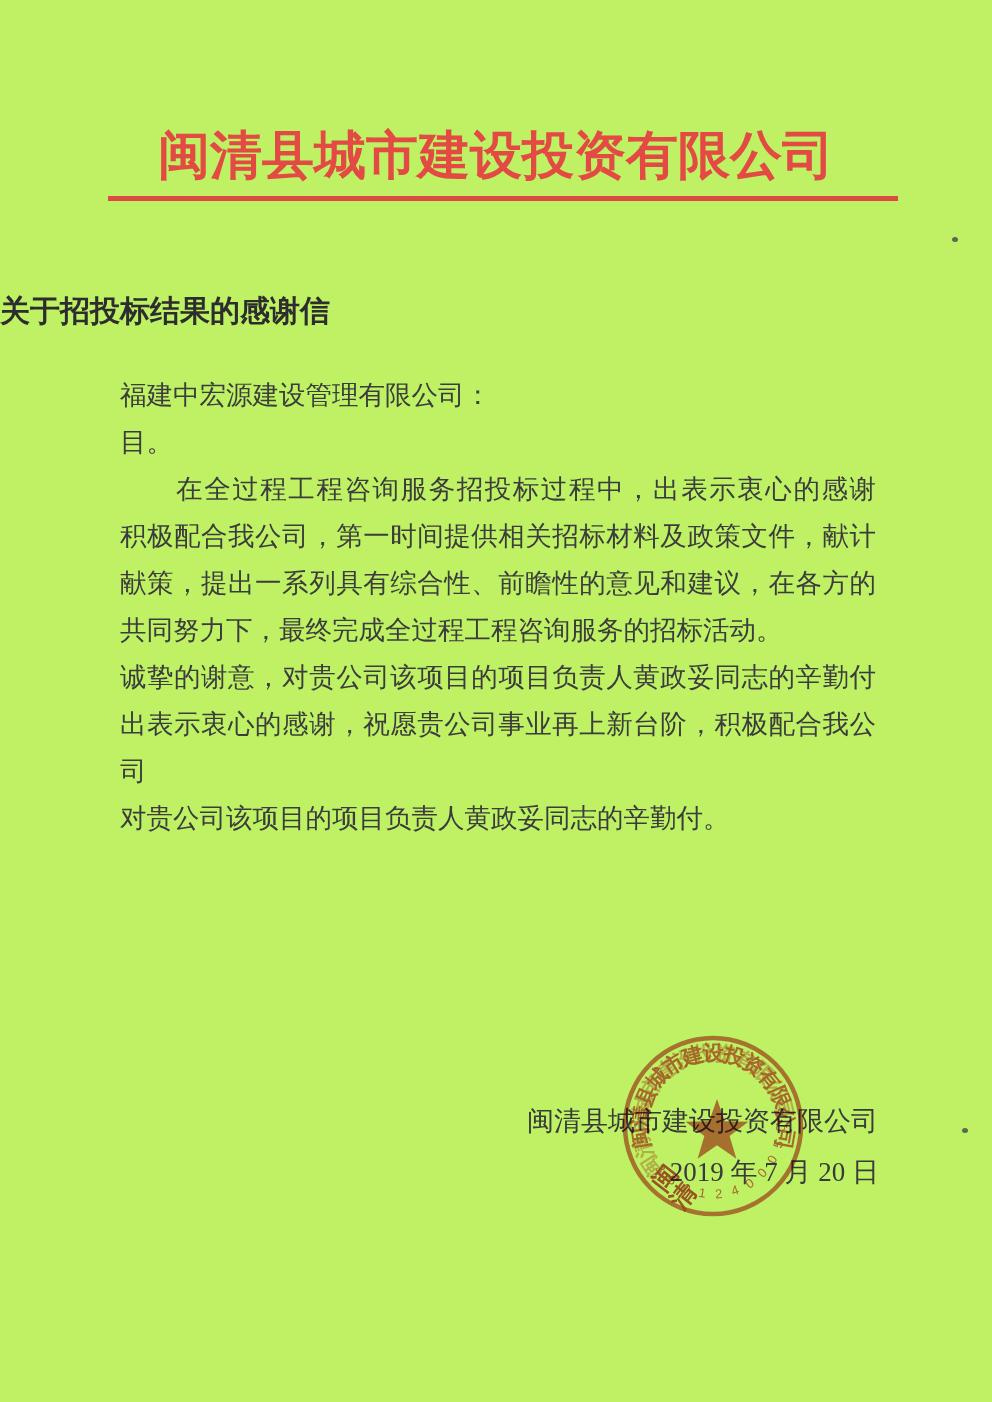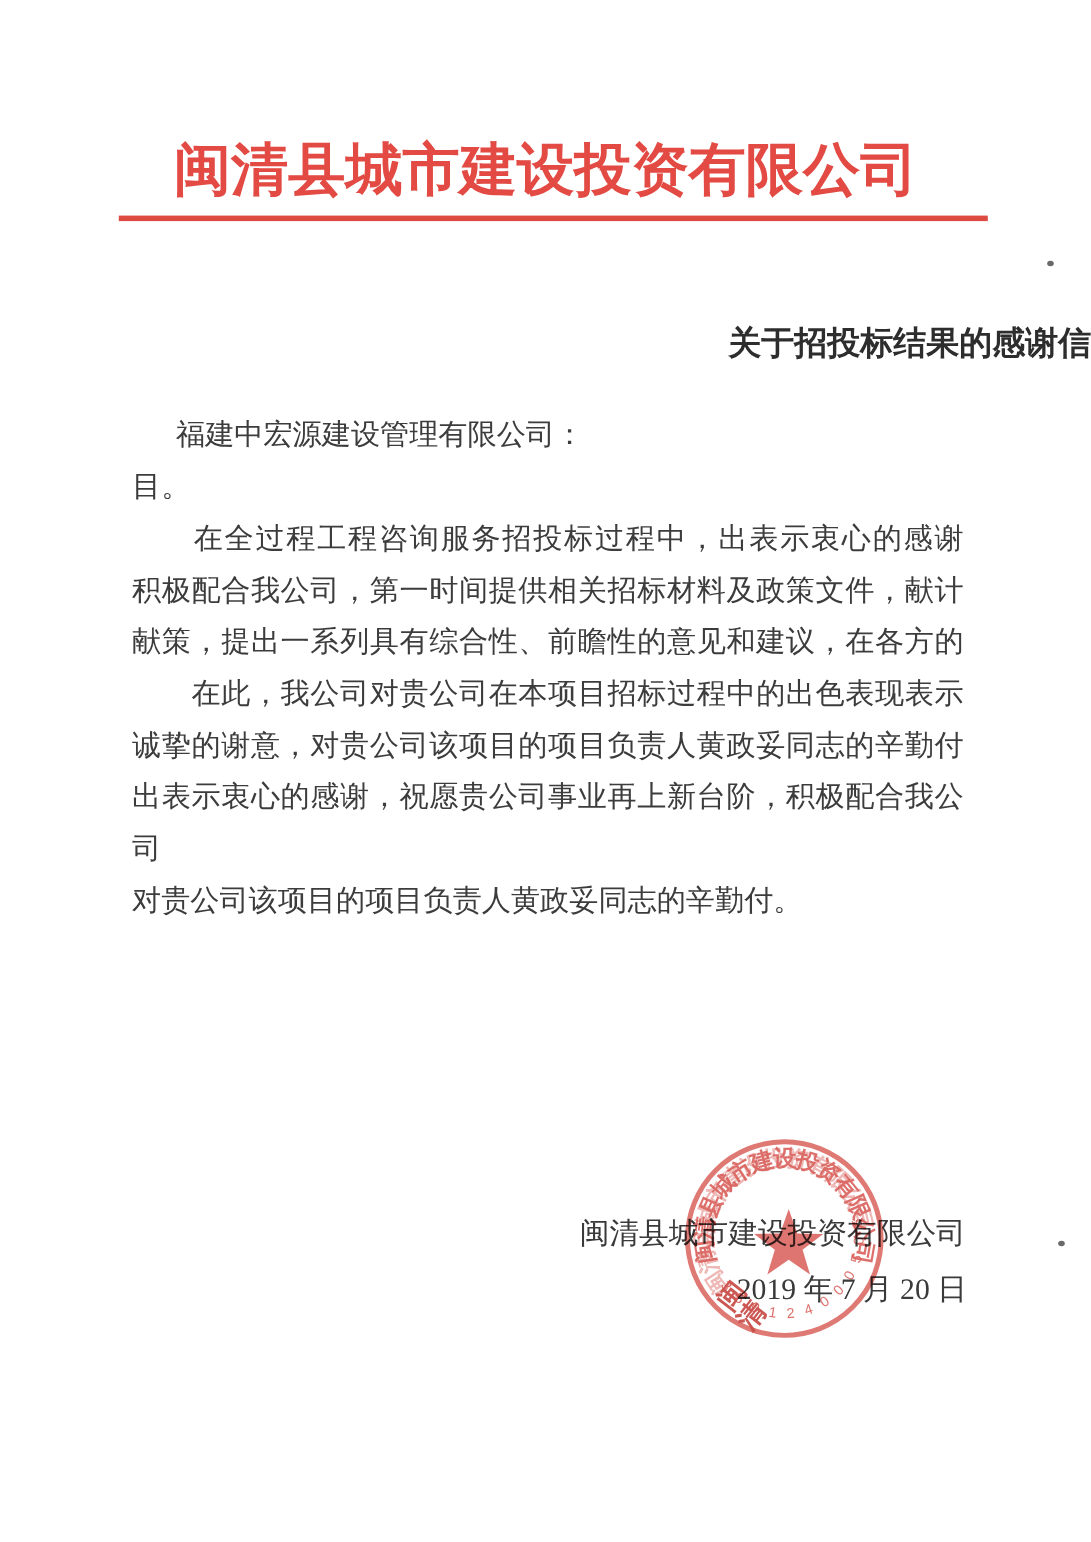--- a/index.html
+++ b/index.html
@@ -1,20 +1,20 @@
 <!DOCTYPE html>
 <html lang="zh"><head>
 <meta charset="utf-8">
 <style>
   html,body{margin:0;padding:0;background:#e9e9e9;}
   .page{
     position:relative;
     width:992px;height:1402px;
     margin:0 auto;
-    background:#ffffff;
+    background:#bef264;
     overflow:hidden;
     font-family:"Liberation Serif", serif;
   }
   
   .letterhead{
     position:absolute;top:124px;left:0;width:100%;
     text-align:center;
     font-family:"Liberation Serif", serif;
     font-weight:bold;
     font-size:52px;line-height:64px;
@@ -24,34 +24,34 @@
   }
   .letterhead-rule{
     position:absolute;top:196px;left:108px;
     width:790px;height:5px;
     background:#dc4a42;
   }
   
   .doc-title{
     position:absolute;top:293px;left:0;width:100%;
     margin:0;
-    text-align:right;
-    font-family:Liberation Serif, serif;
+    text-align:left;
+    font-family:Liberation Mono, monospace;
     font-weight:600;
     font-size:30px;line-height:40px;
     color:#2d2d2d;
   }
   
   .body-text{
     position:absolute;top:372px;left:120px;width:756px;
     font-size:26.5px;
     line-height:47px;
     color:#3c3c3c;
   }
-  .salutation{text-align:left;margin-left:40px;}
+  .salutation{text-align:left;}
   .line{text-align:justify;text-align-last:justify;}
   .line.last{text-align-last:left;}
   
   .signature{
     position:absolute;top:1104px;right:114px;
     font-size:27px;line-height:34px;
     color:#3a3a3a;
     white-space:nowrap;
   }
   .closing-date{
@@ -85,23 +85,23 @@
 
   <div class="body-text">
     <div class="salutation">福建中宏源建设管理有限公司：</div>
     <div class="paragraph">
         <div class="line last">目。</div>
       </div>
     <div class="paragraph">
         <div class="line">　　在全过程工程咨询服务招投标过程中，出表示衷心的感谢</div>
         <div class="line">积极配合我公司，第一时间提供相关招标材料及政策文件，献计</div>
         <div class="line">献策，提出一系列具有综合性、前瞻性的意见和建议，在各方的</div>
+        <div class="line last">共同努力下，最终完成全过程工程咨询服务的招标活动。</div>
       </div>
     <div class="paragraph">
-        <div class="line">　　在此，我公司对贵公司在本项目招标过程中的出色表现表示</div>
         <div class="line">诚挚的谢意，对贵公司该项目的项目负责人黄政妥同志的辛勤付</div>
         <div class="line">出表示衷心的感谢，祝愿贵公司事业再上新台阶，积极配合我公司</div>
         <div class="line last">对贵公司该项目的项目负责人黄政妥同志的辛勤付。</div>
       </div>
   </div>
 
   <div class="signature">闽清县城市建设投资有限公司</div>
   <div class="closing-date">2019 年 7 月 20 日</div>
 
   <svg class="seal" viewBox="0 0 190 190" aria-hidden="true">

